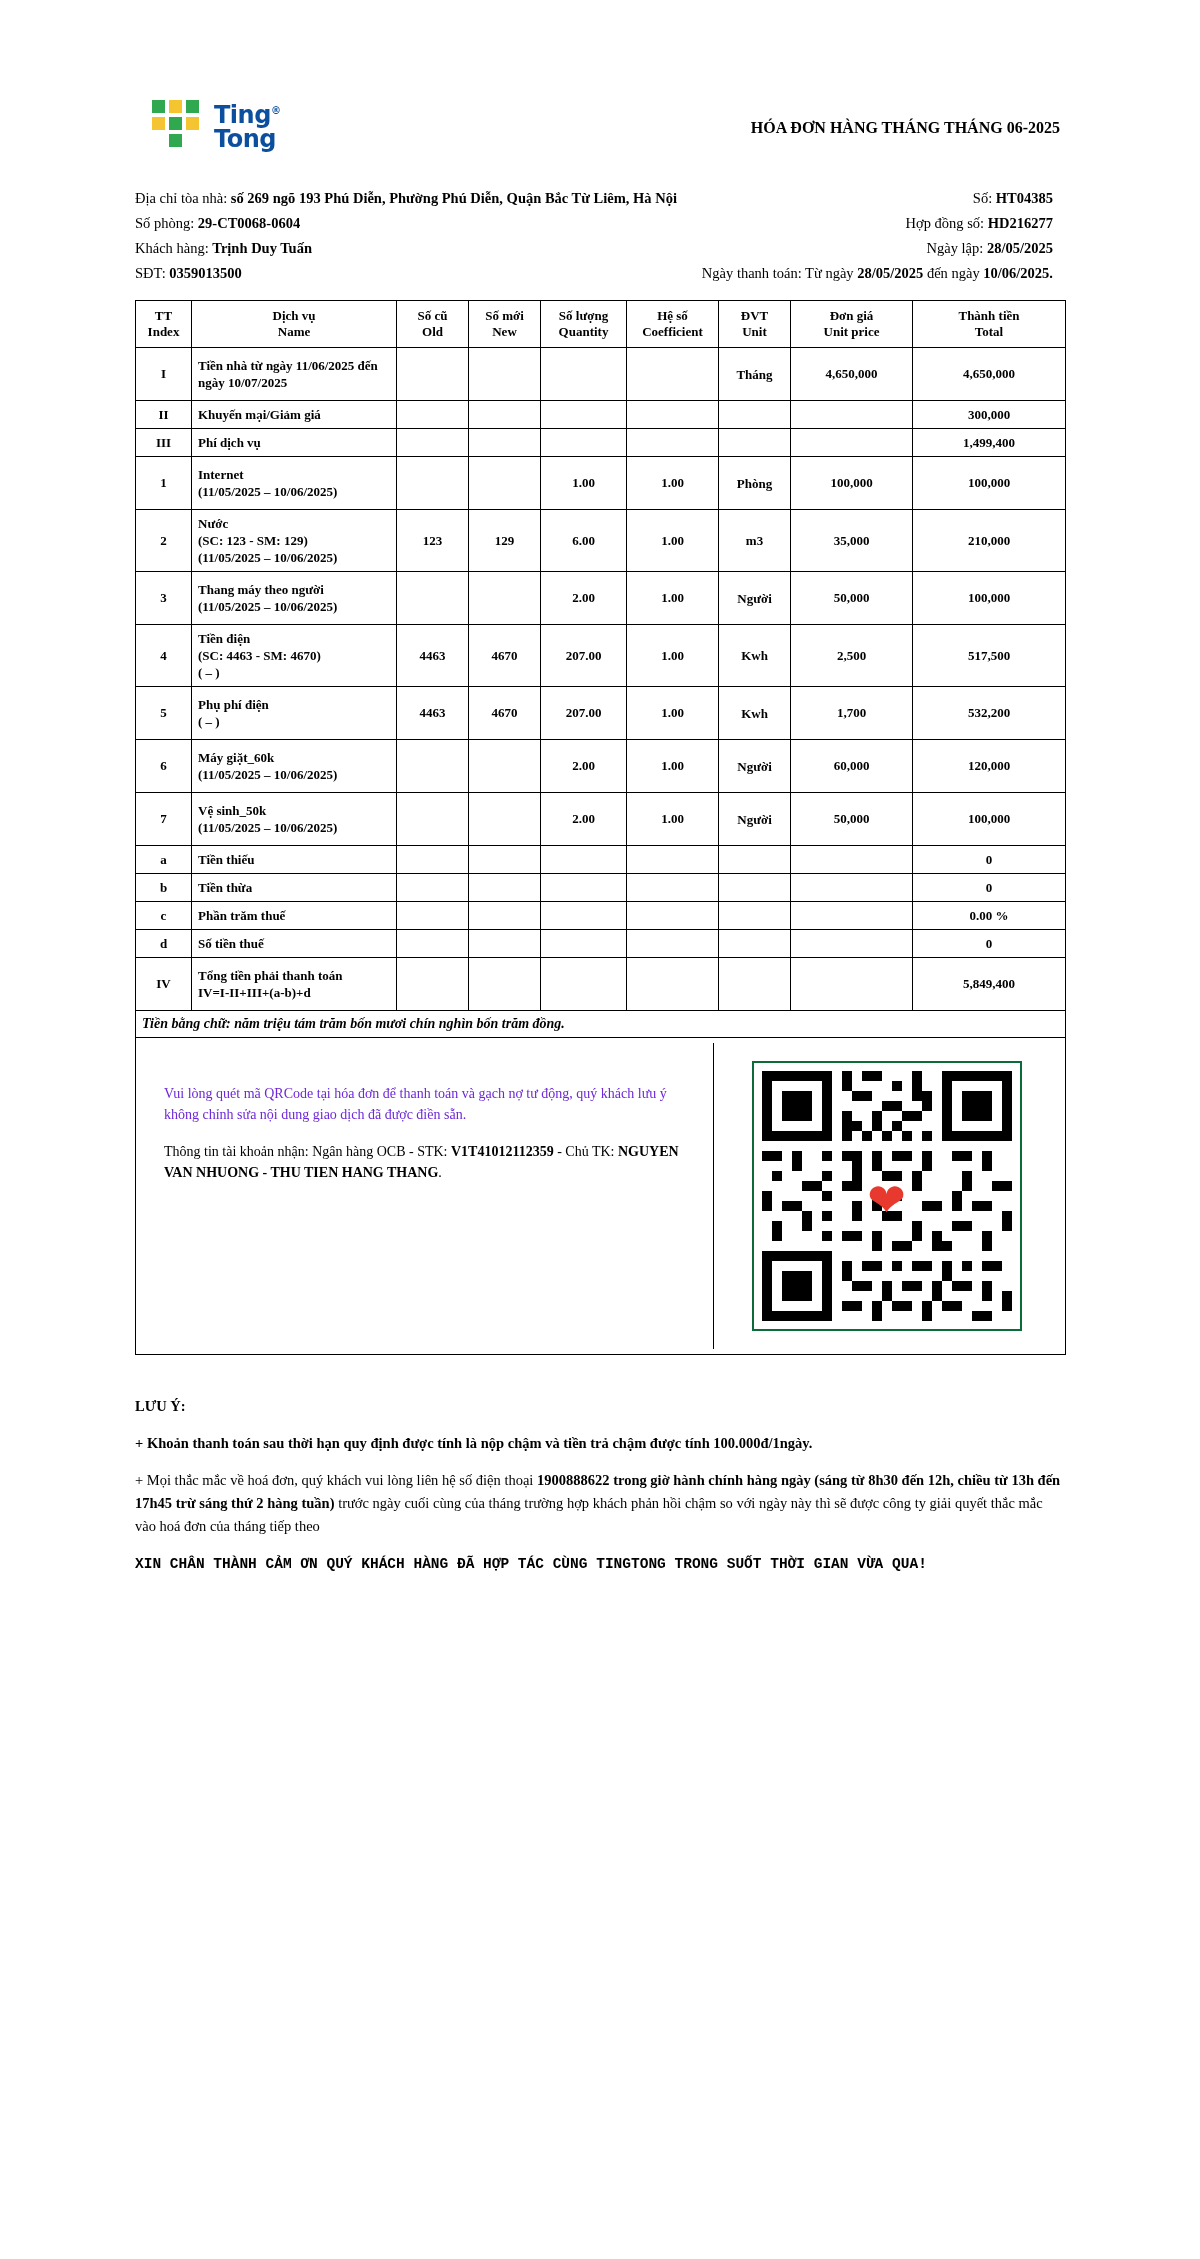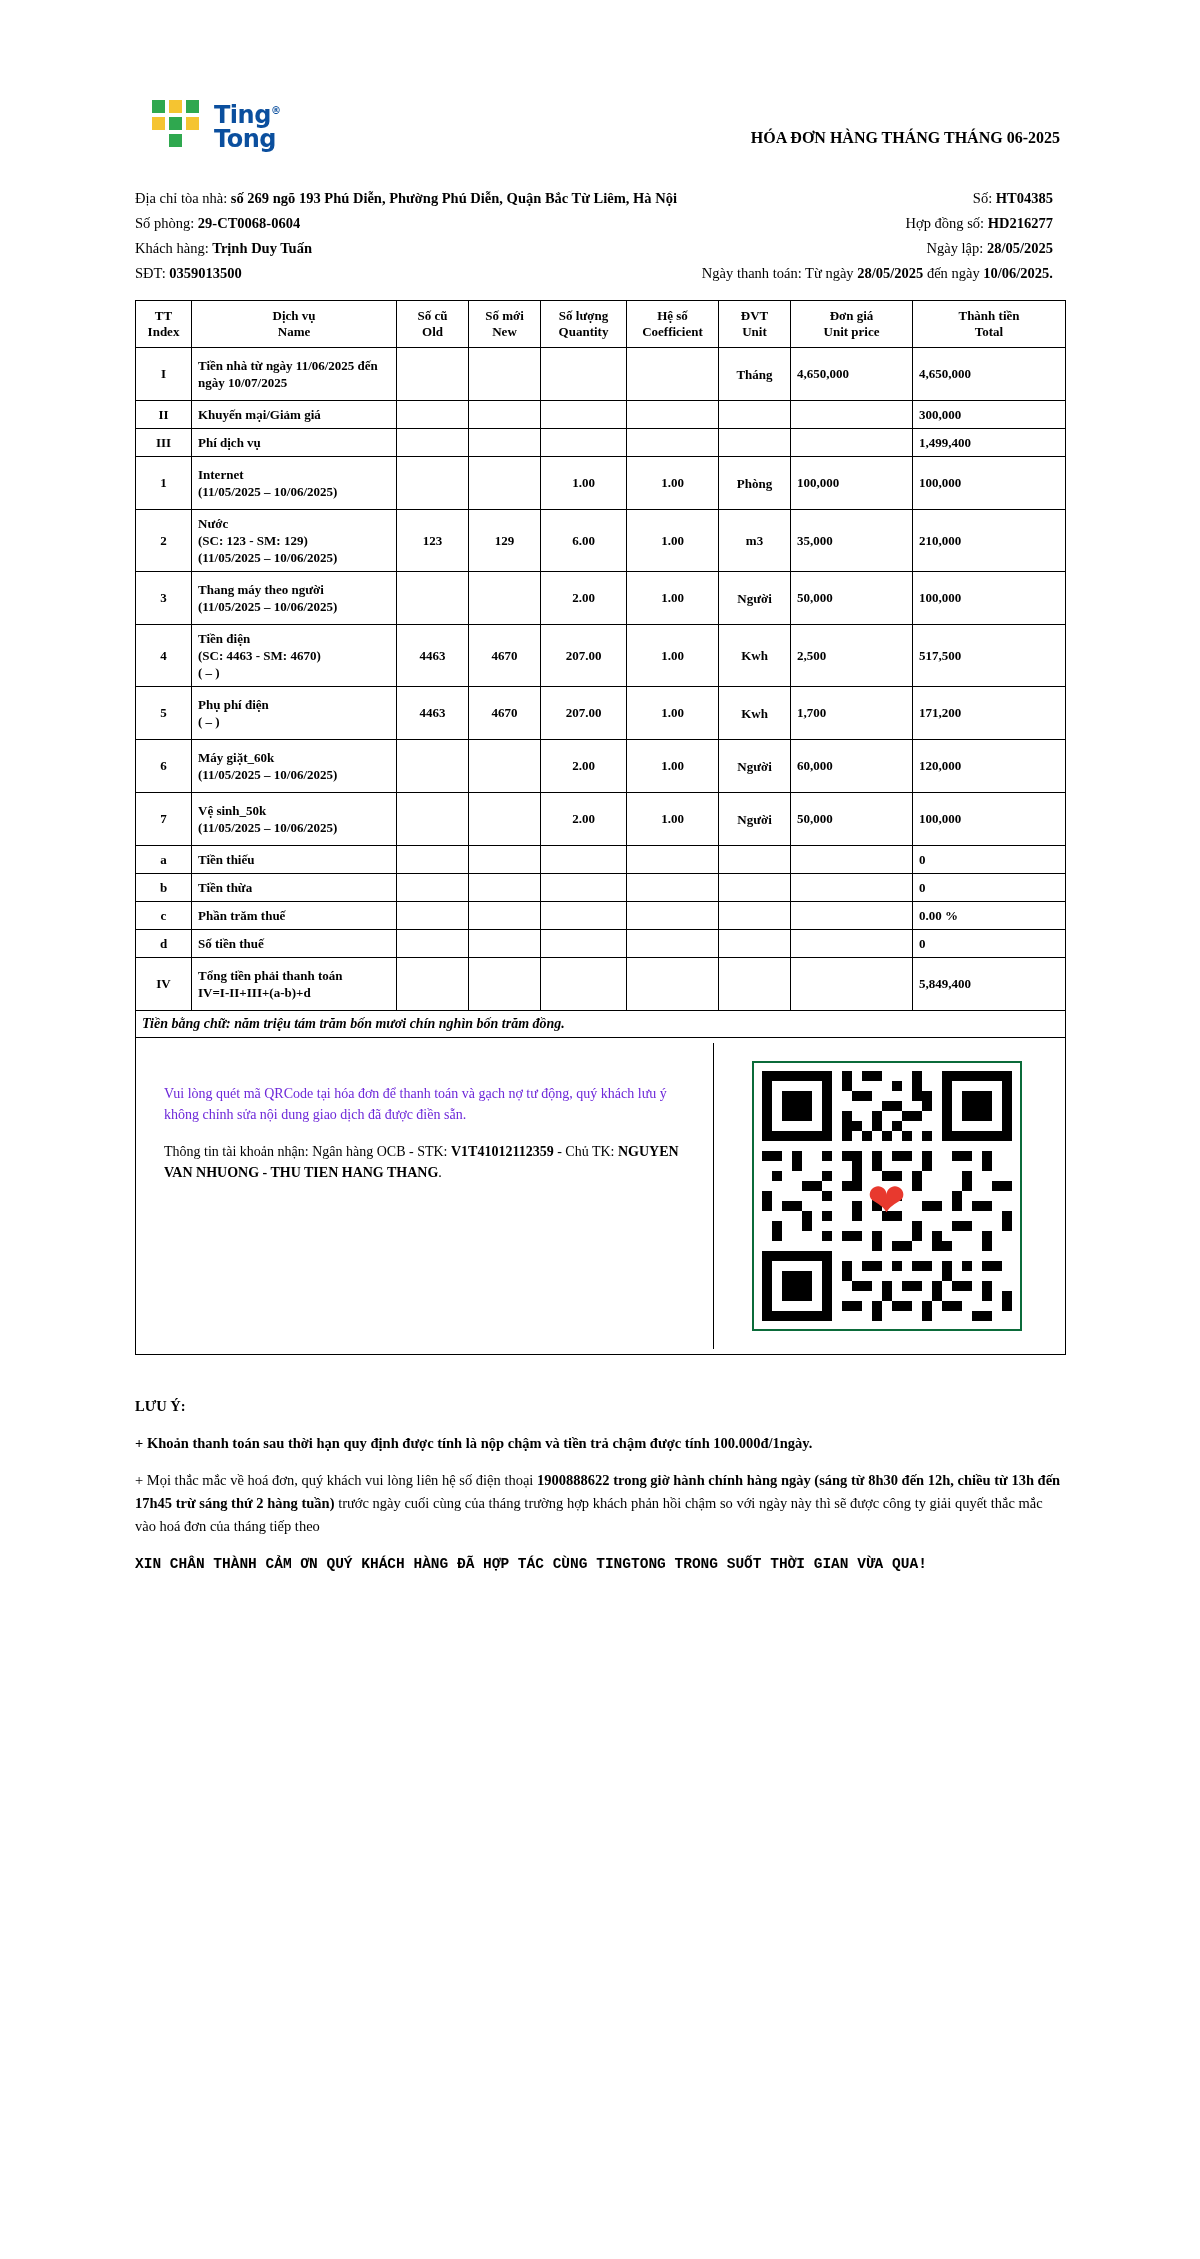--- a/index.html
+++ b/index.html
@@ -16,21 +16,21 @@
   .page {
     width: 1200px;
     min-height: 2259px;
     position: relative;
     box-sizing: border-box;
     padding: 90px 135px 40px 135px;
   }
   
   .header {
     display: flex;
-    align-items: flex-end;
+    align-items: center;
     justify-content: space-between;
     margin-bottom: 34px;
   }
   .logo-block {
     display: flex;
     align-items: center;
     gap: 10px;
     padding-top: 8px;
     padding-left: 15px;
   }
@@ -94,21 +94,21 @@
     vertical-align: middle;
   }
   table.invoice thead th {
     text-align: center;
     font-weight: bold;
     font-size: 13px;
     line-height: 16px;
     padding: 7px 4px;
   }
   td.c { text-align: center; }
-  td.r { text-align: left; }
+  td.r { text-align: center; }
   .idx { text-align: center; font-weight: bold; }
   .nm { font-weight: bold; line-height: 17px; }
   .nm .sub { font-weight: bold; }
   .num { font-weight: bold; }
   .row-tall td { height: 42px; }
   .words td {
     font-style: italic;
     font-weight: bold;
     padding-left: 55px;
     font-size: 14px;
@@ -369,21 +369,21 @@
         <td class="nm">
           <span>Phụ phí điện</span><br>
           <span class="sub">( – )</span>
         </td>
         <td class="c num">4463</td>
         <td class="c num">4670</td>
         <td class="c num">207.00</td>
         <td class="c num">1.00</td>
         <td class="c nm">Kwh</td>
         <td class="r num">1,700</td>
-        <td class="r num">171,200</td>
+        <td class="r num">532,200</td>
       </tr>
 
       <tr class="row-tall">
         <td class="idx">6</td>
         <td class="nm">
           <span>Máy giặt_60k</span><br>
           <span class="sub">(11/05/2025 – 10/06/2025)</span>
         </td>
         <td class="c num"></td>
         <td class="c num"></td>

